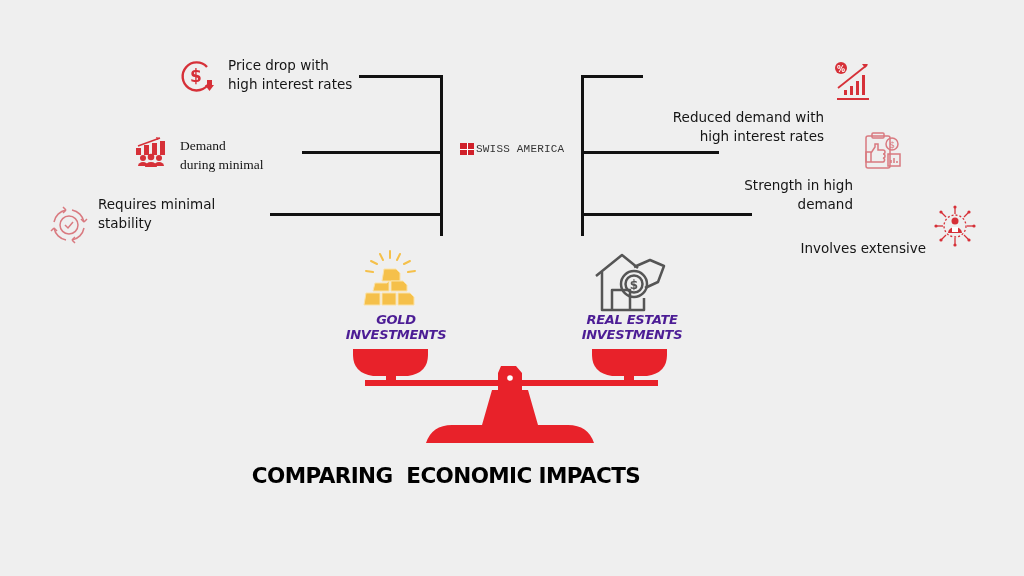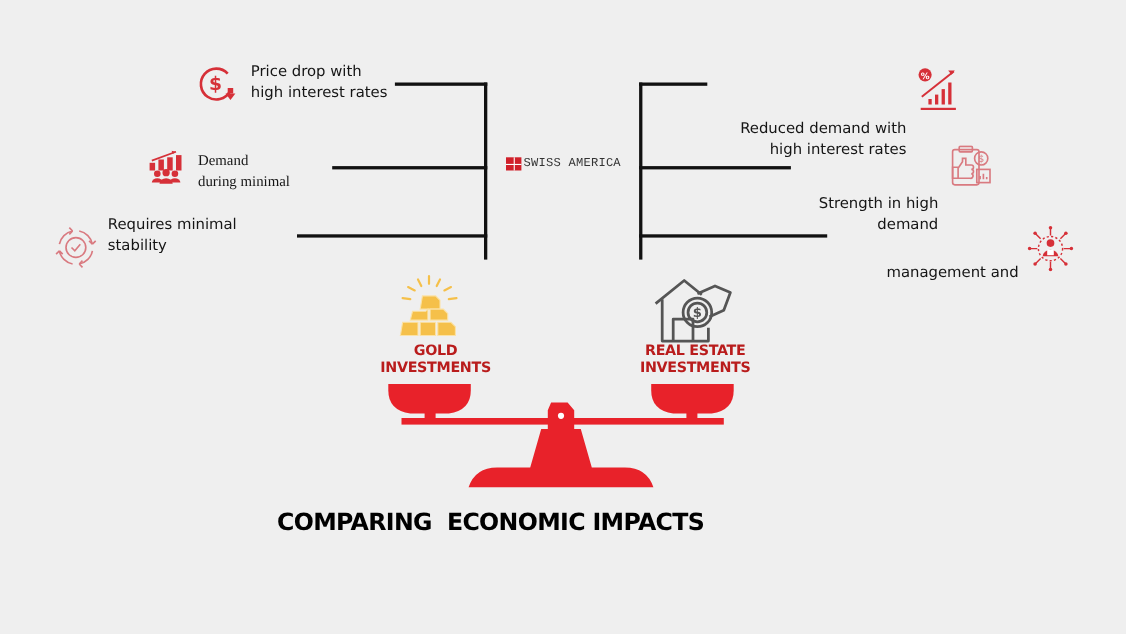--- a/index.html
+++ b/index.html
@@ -4,21 +4,21 @@
 <style>
   html, body { margin:0; padding:0; }
   body { width:1024px; height:576px; background:#efefef; position:relative; overflow:hidden;
          font-family:"DejaVu Sans","Liberation Sans",sans-serif; color:#111; }
   .line { position:absolute; background:#111; }
   .item-text { position:absolute; font-size:13.5px; line-height:19px; color:#151515; }
   .item-text.right { text-align:right;margin-top:44px; }
   .item-text span { display:block; }
   .icon { position:absolute; }
   .label { position:absolute; font-family:"DejaVu Sans","Liberation Sans",sans-serif; font-weight:bold;
-           font-size:13px; line-height:15px; text-align:center; color:#b91c1c; letter-spacing:-0.3px; }
+           font-size:13px; line-height:15px; text-align:center; color:#4c1d95; letter-spacing:-0.3px;font-style:italic; }
   .title { position:absolute; left:0; width:892px; top:463px; text-align:center;
            font-family:"DejaVu Sans","Liberation Sans",sans-serif; font-weight:bold;
            font-size:21.5px; line-height:26px; color:#000; letter-spacing:-0.6px; }
   .title span { display:block; }
   .logo { position:absolute; left:460px; top:143px; display:flex; align-items:center; }
   .logo .sq { width:14px; height:12px; background:#d0202a; margin-right:2px;
               background-image:linear-gradient(#fff,#fff),linear-gradient(#fff,#fff);
               background-size:1px 100%, 100% 1px; background-position:7px 0, 0 6px; background-repeat:no-repeat; }
   .logo .txt { font-family:Liberation Mono, monospace; font-size:11px; color:#333; letter-spacing:0.2px; }
 </style>
@@ -115,21 +115,21 @@
     <rect x="10" y="1" width="12" height="5" rx="1"></rect>
     <path d="M4 20 h5 v10 h-5 z M9 21 l4 -6 v-3 h3 v6 h5 a2 2 0 0 1 0 4 a2 2 0 0 1 0 4 a2 2 0 0 1 -1 4 h-11"></path>
     <circle cx="30" cy="12" r="6"></circle>
     <rect x="26" y="22" width="12" height="12"></rect>
     <path d="M29 31 v-3 M32 31 v-5 M35 31 v-2"></path>
   </g>
   <text x="30" y="15.5" text-anchor="middle" font-size="9" fill="#d97a80" font-family="DejaVu Sans, sans-serif">$</text>
 </svg>
 
 <div class="item-text right" style="right:98px;top:195px;">
-  <span>management and</span>
+  <span>Involves extensive</span>
 </div>
 <svg class="icon" style="left:934px;top:205px" width="42" height="42" viewBox="0 0 42 42">
   <g stroke="#d63038" stroke-width="1.3" fill="none">
     <circle cx="21" cy="21" r="11" stroke-dasharray="2 2"></circle>
     <line x1="21" y1="2" x2="21" y2="9"></line>
       <line x1="21" y1="33" x2="21" y2="40"></line>
     <line x1="2" y1="21" x2="9" y2="21"></line>
       <line x1="33" y1="21" x2="40" y2="21"></line>
     <line x1="7" y1="7" x2="12" y2="12"></line>
       <line x1="35" y1="7" x2="30" y2="12"></line>

